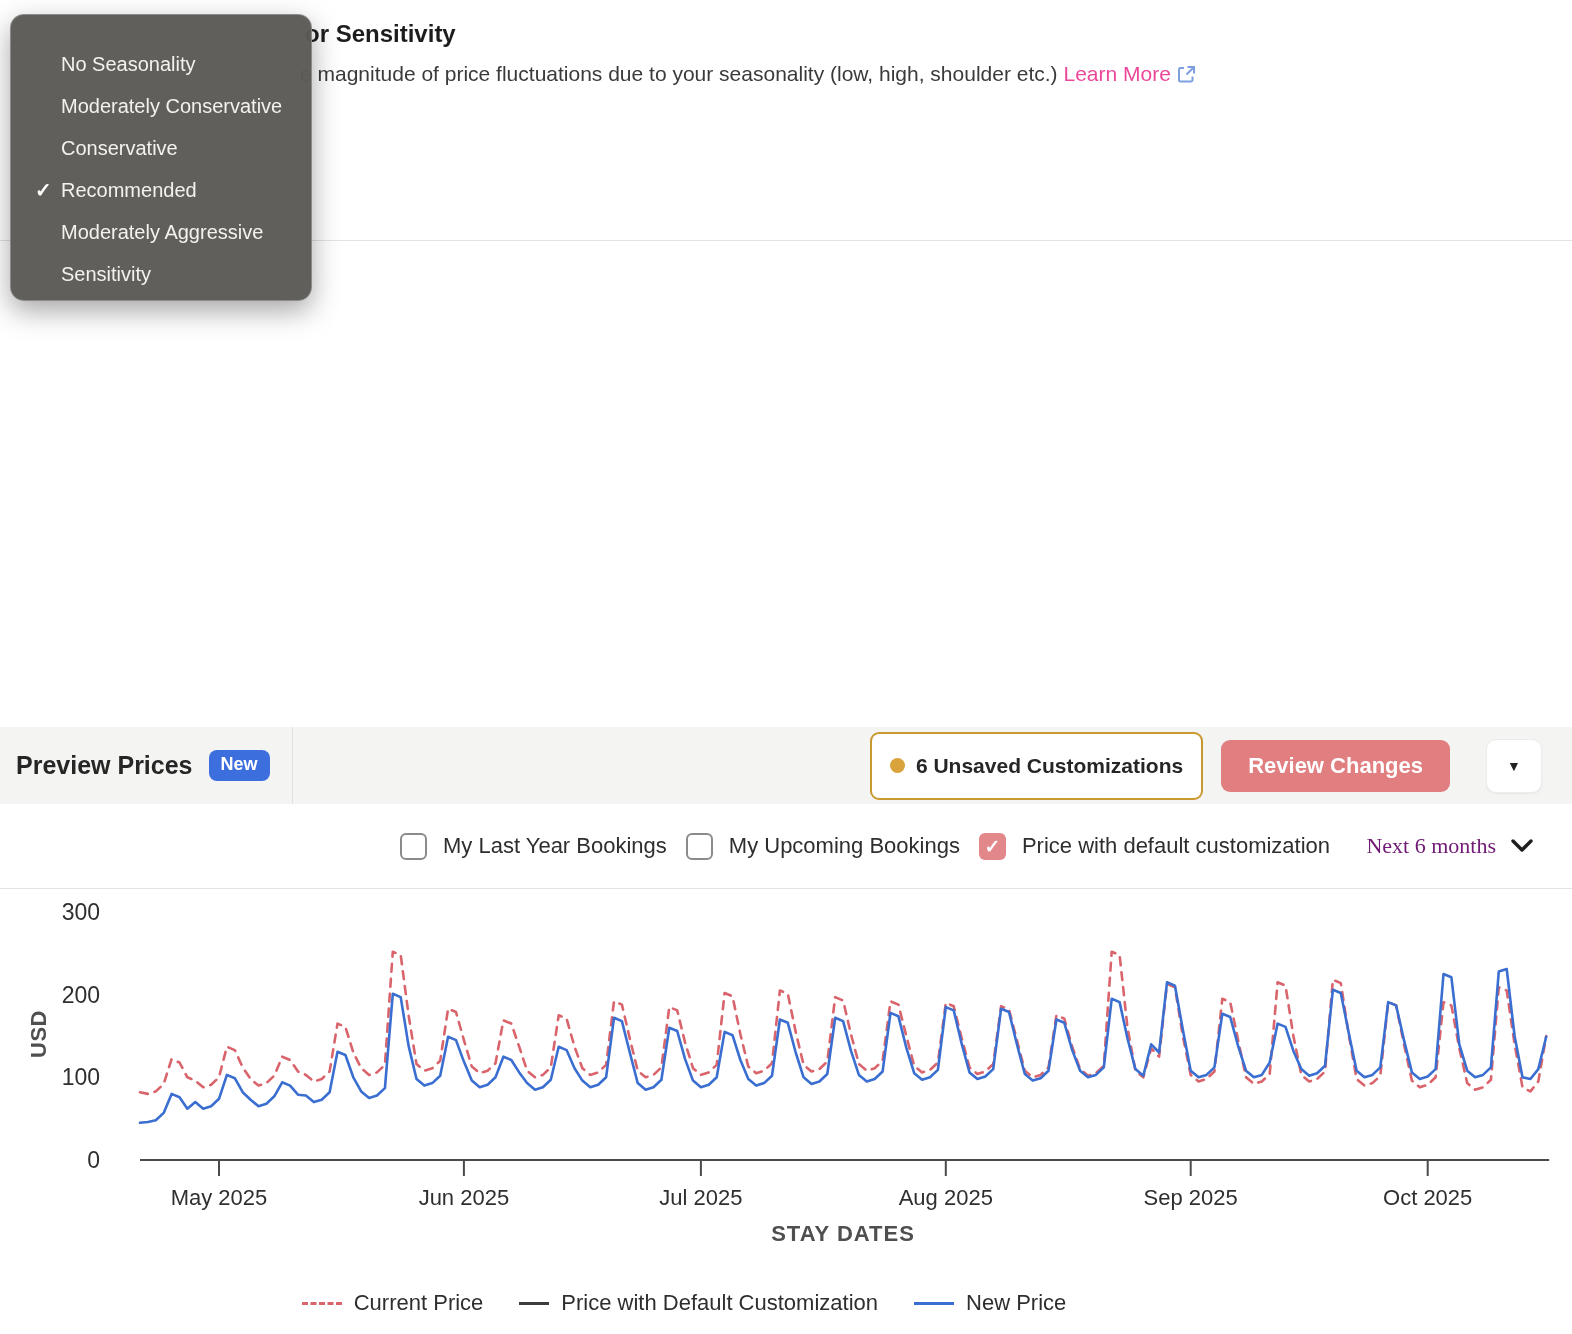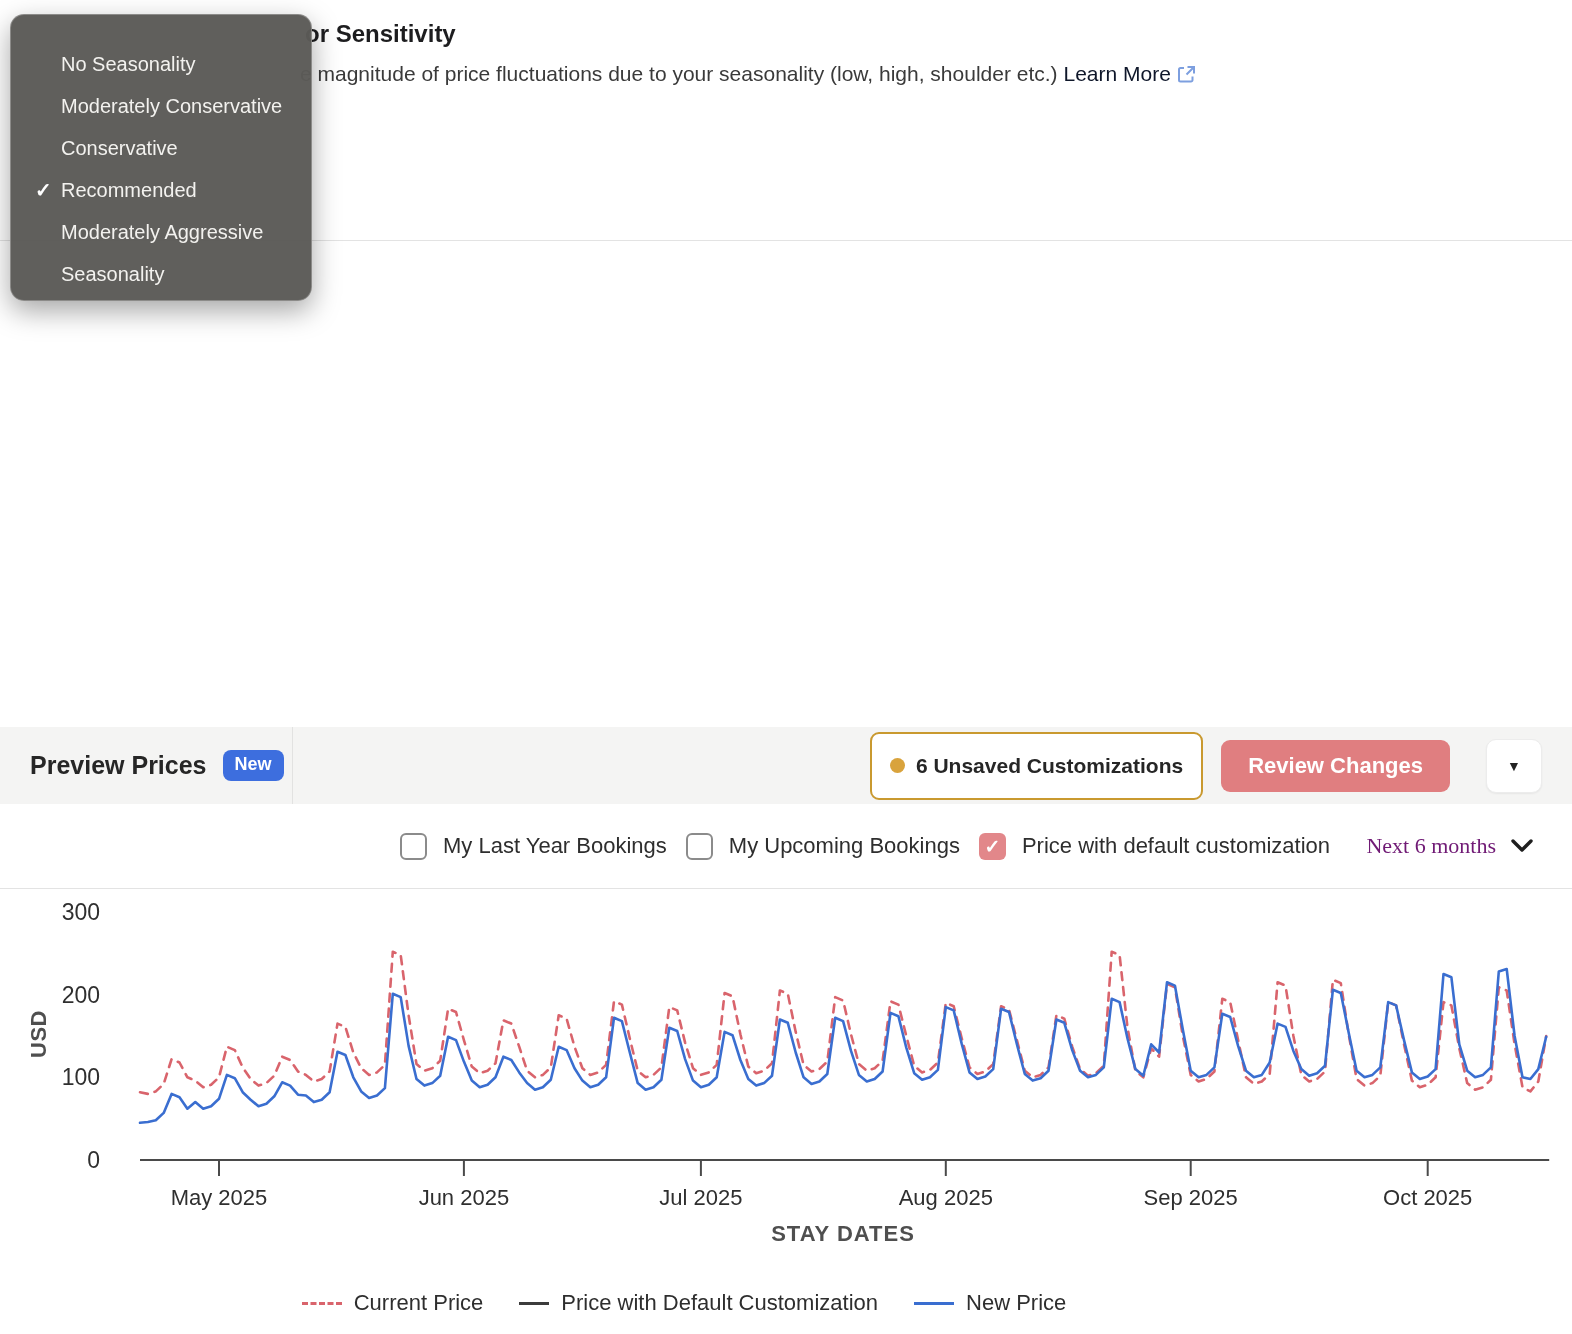--- a/index.html
+++ b/index.html
@@ -3,38 +3,38 @@
 <meta charset="utf-8">
 <style>
   * { margin:0; padding:0; box-sizing:border-box; }
   html,body { background:#ffffff; }
   body { font-family:"Liberation Sans", sans-serif; color:#2b2b2b; }
   #page { position:relative; width:1572px; height:1334px; background:#fff; overflow:hidden; }
 
   
   .page-title { position:absolute; left:305px; top:20px; font-size:24px; font-weight:700; color:#1d1d1f; }
   .page-desc  { position:absolute; left:300px; top:62px; font-size:21px; color:#3a3a3a; }
-  .learn-more { color:#0f172a; text-decoration:none; cursor:pointer;text-align:right; }
+  .learn-more { color:#ec4899; text-decoration:none; cursor:pointer;text-align:right; }
   .ext-icon { display:inline-block; vertical-align:-3px; margin-left:6px; }
   .top-divider { position:absolute; left:0; top:240px; width:1572px; height:1px; background:#e3e3e3; }
 
   
   .menu { position:absolute; left:10px; top:14px; width:302px; height:287px;
           background:rgba(91,90,87,0.97); border:1px solid rgba(255,255,255,0.28);
           border-radius:14px; box-shadow:0 10px 28px rgba(0,0,0,0.35);
           padding:28px 0; z-index:50; }
   .menu-item { position:relative; height:42px; line-height:42px; padding-left:50px;
                font-size:20px; font-weight:500; color:#f3f2ef; cursor:pointer; white-space:nowrap; }
   .menu-check { position:absolute; left:24px; top:0; font-size:20px; font-weight:700; color:#fff; }
 
   
   .preview-bar { position:absolute; left:0; top:727px; width:1572px; height:77px;
                  background:#f4f4f3; display:flex; align-items:center; }
   .preview-left { width:293px; height:100%; border-right:1px solid #e2e2e1;
-                  display:flex; align-items:center; padding-left:30px; flex:0 0 auto; }
+                  display:flex; align-items:center; padding-left:16px; flex:0 0 auto; }
   .preview-title { font-size:25px; font-weight:700; color:#262626; }
   .new-badge { margin-left:16px; background:#3d6ede; color:#fff; font-size:18px; font-weight:700;
                padding:4px 12px 6px; border-radius:8px; }
   .preview-right { flex:1; display:flex; align-items:center; justify-content:flex-end; padding-right:30px; }
   .unsaved-badge { display:flex; align-items:center; background:#fff; border:2px solid #c9992f;
                    border-radius:9px; padding:20px 18px; cursor:pointer; }
   .unsaved-dot { width:15px; height:15px; border-radius:50%; background:#d9a33c; margin-right:11px; }
   .unsaved-text { font-size:21px; font-weight:700; color:#262626; white-space:nowrap; }
   .review-btn { margin-left:18px; background:#e07e80; border:none; color:#fff; font-family:inherit;
                 font-size:22px; font-weight:700; padding:13px 27px; border-radius:9px; cursor:pointer; }
@@ -84,21 +84,21 @@
   <div class="top-divider"></div>
 
   <div class="menu">
     <div class="menu-item">No Seasonality</div>
     <div class="menu-item">Moderately Conservative</div>
     <div class="menu-item">Conservative</div>
     <div class="menu-item">
       <span class="menu-check">✓</span><span>Recommended</span>
     </div>
     <div class="menu-item">Moderately Aggressive</div>
-    <div class="menu-item">Seasonality</div>
+    <div class="menu-item">Sensitivity</div>
   </div>
 
   <div class="preview-bar">
     <div class="preview-left">
       <span class="preview-title">Preview Prices</span>
       <span class="new-badge">New</span>
     </div>
     <div class="preview-right">
       <div class="unsaved-badge">
         <span class="unsaved-dot"></span>

